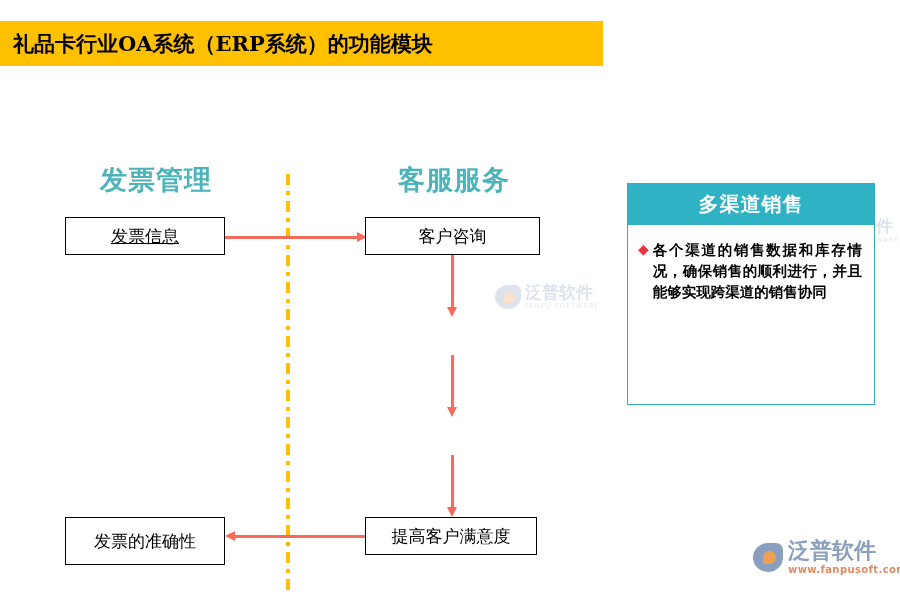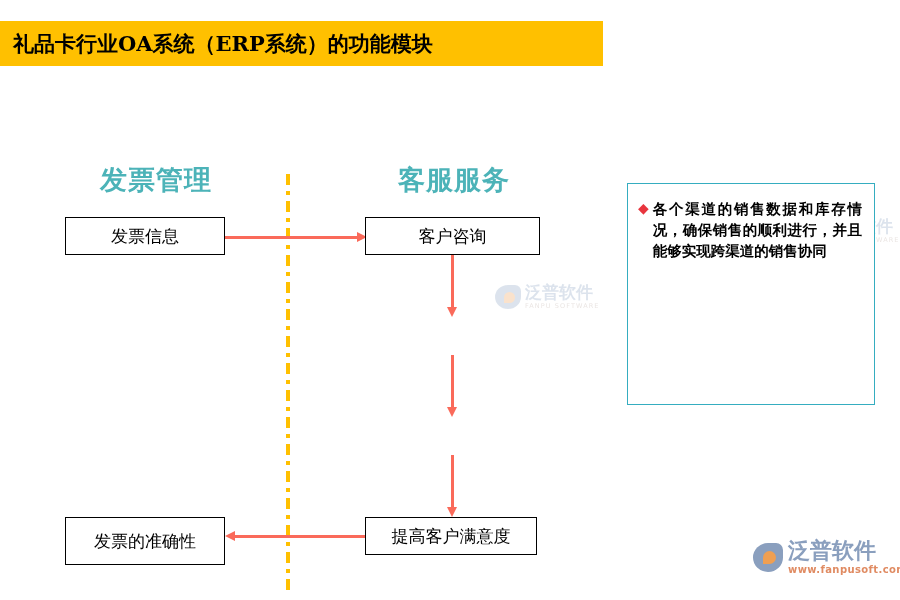--- a/index.html
+++ b/index.html
@@ -84,21 +84,21 @@
     box-sizing: border-box;
     display: flex;
     align-items: center;
     justify-content: center;
     font-family: "DejaVu Serif", "Liberation Serif", serif;
     font-size: 17px;
     color: #000000;
     white-space: nowrap;
     z-index: 5;
   }
-  #box-invoice-info     { left: 65px;  top: 217px; width: 160px; height: 38px; }
+  #box-invoice-info     { left: 65px;  top: 217px; width: 160px; height: 38px; text-decoration: underline; }
   #box-customer-consult { left: 365px; top: 217px; width: 175px; height: 38px; }
   #box-handle-complaint { left: 365px; top: 317px; width: 172px; height: 38px; }
   #box-usage-issue      { left: 365px; top: 417px; width: 172px; height: 38px; }
   #box-improve-satisf   { left: 365px; top: 517px; width: 172px; height: 38px; }
   #box-invoice-accuracy { left: 65px;  top: 517px; width: 160px; height: 48px; }
 
   
   .arrow {
     position: absolute;
     z-index: 4;
@@ -348,20 +348,23 @@
   <div class="arrow arrow-v-down" id="arrow-usage-to-satisf">
     <div class="shaft"></div>
       <div class="head"></div>
   </div>
   <div class="arrow arrow-h-left" id="arrow-satisf-to-accuracy">
     <div class="shaft"></div>
       <div class="head"></div>
   </div>
 
   <div class="info-panel">
+    <div class="panel-header">
+      <div class="panel-header-text">多渠道销售</div>
+    </div>
     <div class="panel-body">
       <span class="bullet">◆</span>
       <span class="panel-body-text">各个渠道的销售数据和库存情况，确保销售的顺利进行，并且能够实现跨渠道的销售协同</span>
     </div>
   </div>
 
   <div id="brand-logo">
     <div class="logo-mark">
       <div class="logo-swoosh"></div>
       <div class="logo-dot"></div>

